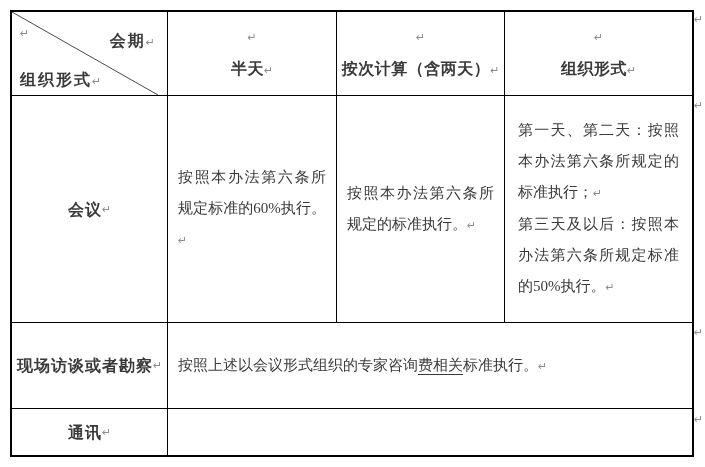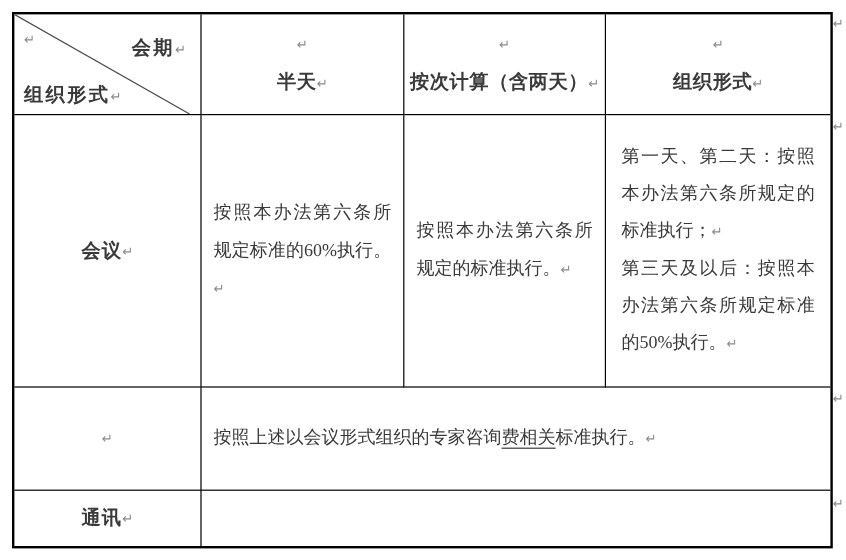--- a/index.html
+++ b/index.html
@@ -133,20 +133,21 @@
     </div>
 
     <div class="cell bodytext pad-h2 last-col">
       <div class="txt">
         <p class="para"><span>第一天、第二天：按照本办法第六条所规定的标准执行；</span><span class="pmark">↵</span></p>
         <p class="para"><span>第三天及以后：按照本办法第六条所规定标准的50%执行。</span><span class="pmark">↵</span></p>
       </div>
     </div>
 
     <div class="cell rowlabel">
+      <span>现场访谈或者勘察</span>
         <span class="pmark">↵</span>
     </div>
 
     <div class="cell span3 left-al pad-h last-col">
       <div>
         <span>按照上述以会议形式组织的专家咨询</span><span class="wavy">费相关</span><span>标准执行。</span><span class="pmark">↵</span>
       </div>
     </div>
 
     <div class="cell rowlabel last-row">

